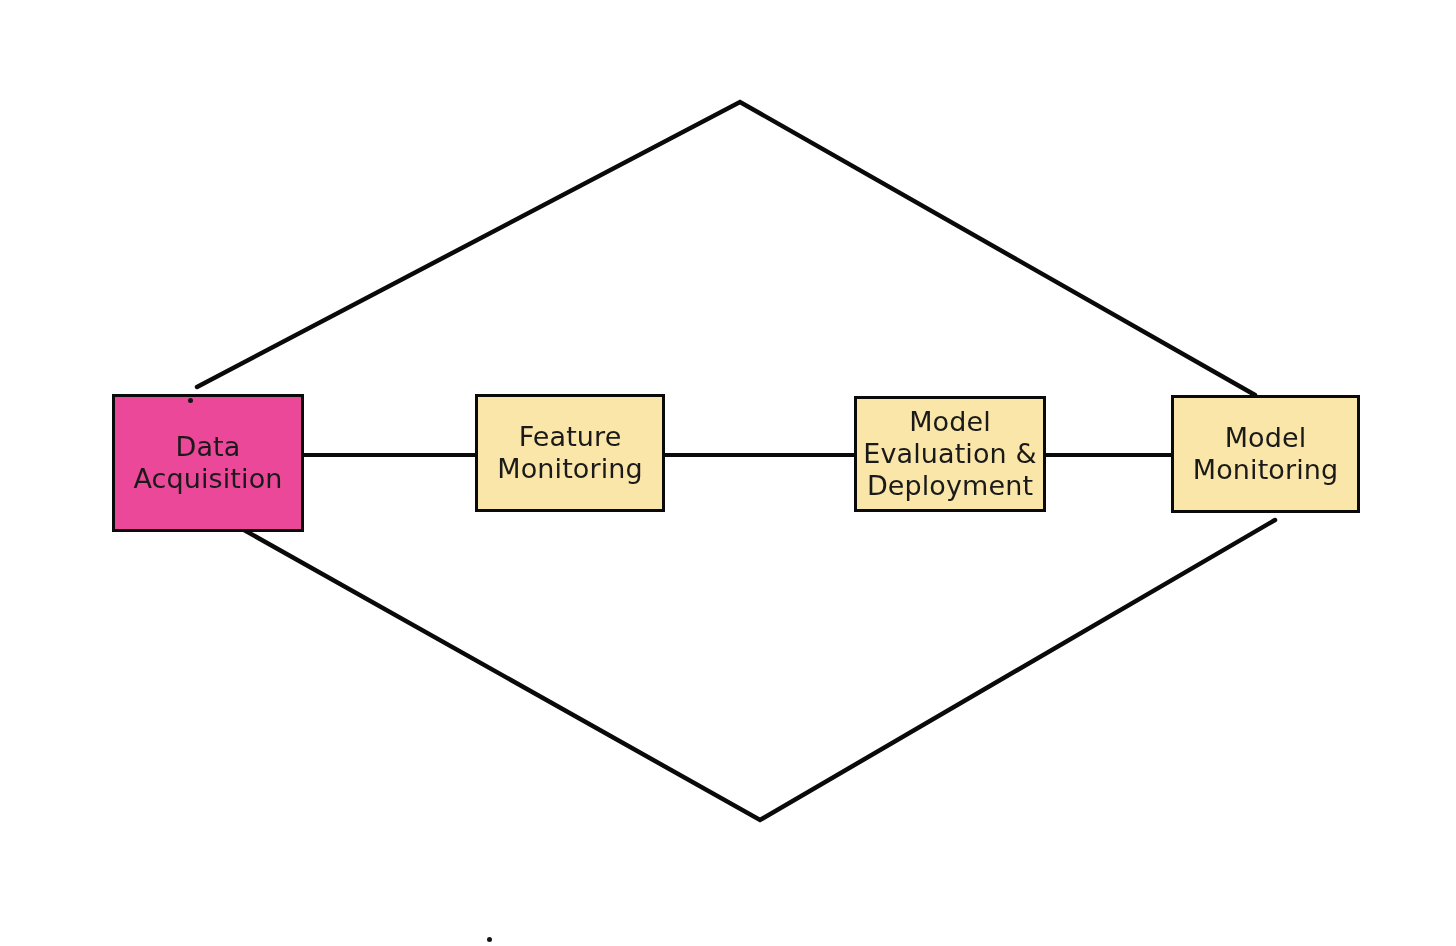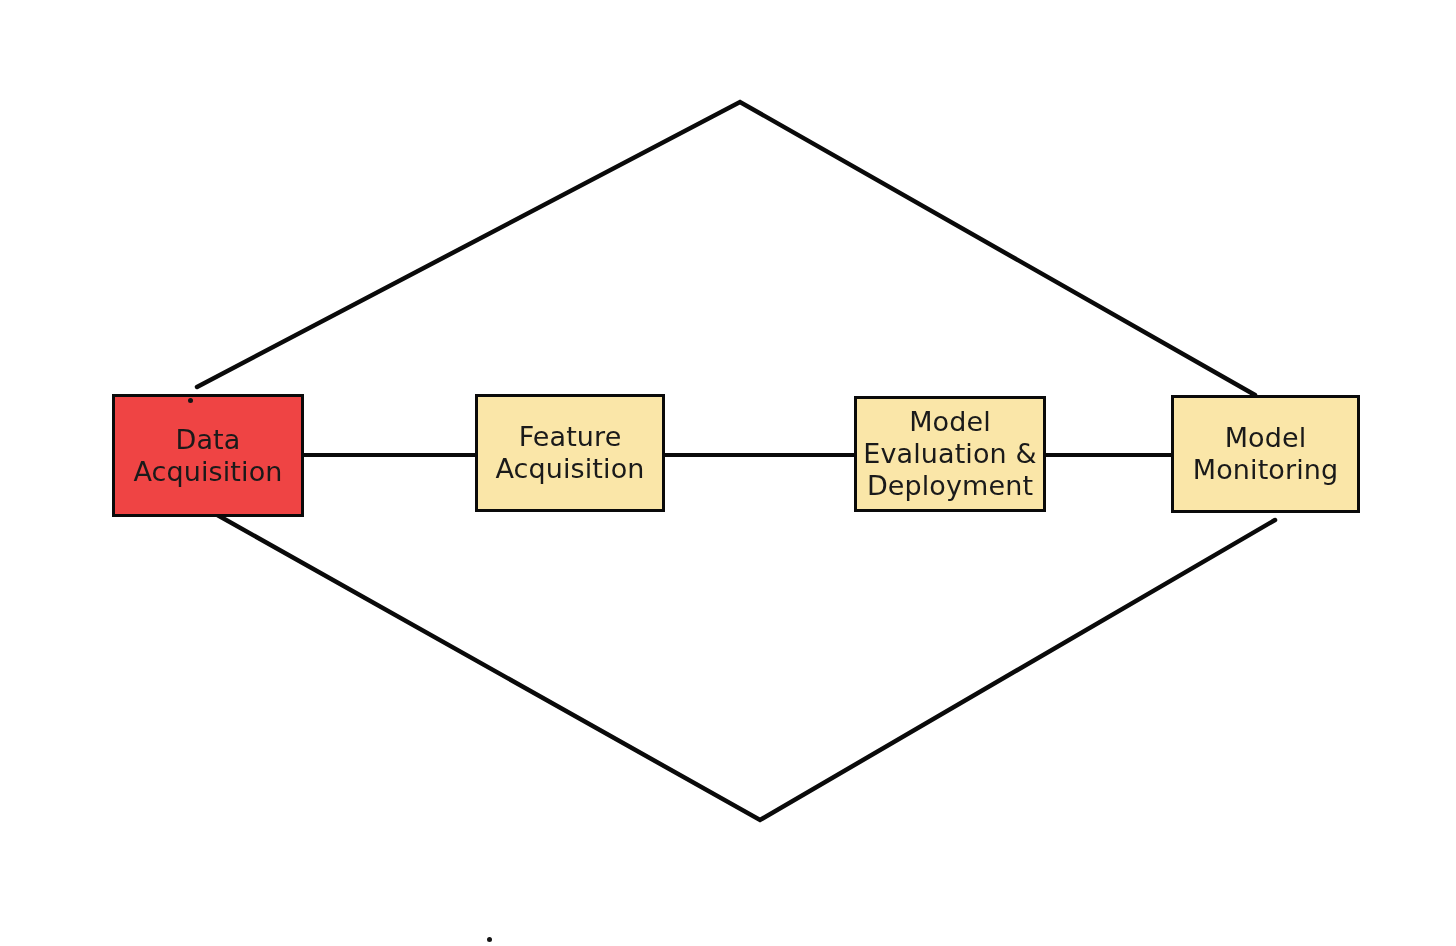--- a/index.html
+++ b/index.html
@@ -61,28 +61,28 @@
 <div id="canvas" style="background: rgb(255, 255, 255);">
 
   <svg id="edges" viewBox="0 0 1456 946" preserveAspectRatio="none">
     <polyline fill="none" stroke="#0A0A0A" stroke-width="4" stroke-linecap="round" stroke-linejoin="round" points="304,455 475,455"></polyline>
     <polyline fill="none" stroke="#0A0A0A" stroke-width="4" stroke-linecap="round" stroke-linejoin="round" points="665,455 854,455"></polyline>
     <polyline fill="none" stroke="#0A0A0A" stroke-width="4" stroke-linecap="round" stroke-linejoin="round" points="1046,455 1171,455"></polyline>
     <polyline fill="none" stroke="#0A0A0A" stroke-width="4.5" stroke-linecap="round" stroke-linejoin="miter" points="1255,395 740,102 197,387"></polyline>
     <polyline fill="none" stroke="#0A0A0A" stroke-width="4.5" stroke-linecap="round" stroke-linejoin="miter" points="212,512 760,820 1275,520"></polyline>
   </svg>
 
-  <div class="node" id="node-data-acquisition" style="left: 112px; top: 394px; width: 192px; height: 123px; background: #ef4444; border-color: rgb(10, 10, 10); color: rgb(26, 26, 26); text-align: center;">
+  <div class="node" id="node-data-acquisition" style="left: 112px; top: 394px; width: 192px; height: 138px; background: #ec4899; border-color: rgb(10, 10, 10); color: rgb(26, 26, 26); text-align: center;">
     <span class="node-label">Data
 Acquisition</span>
   </div>
 
   <div class="node" id="node-feature-engineering" style="left: 475px; top: 394px; width: 190px; height: 118px; background: rgb(250, 230, 168); border-color: rgb(10, 10, 10); color: rgb(26, 26, 26);">
     <span class="node-label">Feature
-Acquisition</span>
+Monitoring</span>
   </div>
 
   <div class="node" id="node-model-evaluation-deployment" style="left: 854px; top: 396px; width: 192px; height: 116px; background: rgb(250, 230, 168); border-color: rgb(10, 10, 10); color: rgb(26, 26, 26);">
     <span class="node-label">Model
 Evaluation &amp;
 Deployment</span>
   </div>
 
   <div class="node" id="node-model-monitoring" style="left: 1171px; top: 395px; width: 189px; height: 118px; background: rgb(250, 230, 168); border-color: rgb(10, 10, 10); color: rgb(26, 26, 26);">
     <span class="node-label">Model

